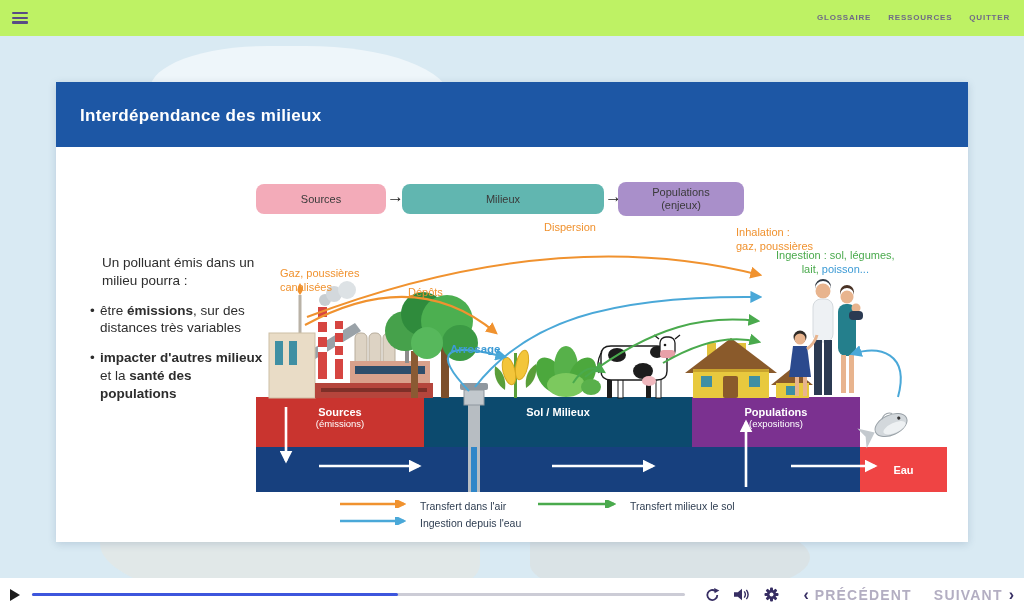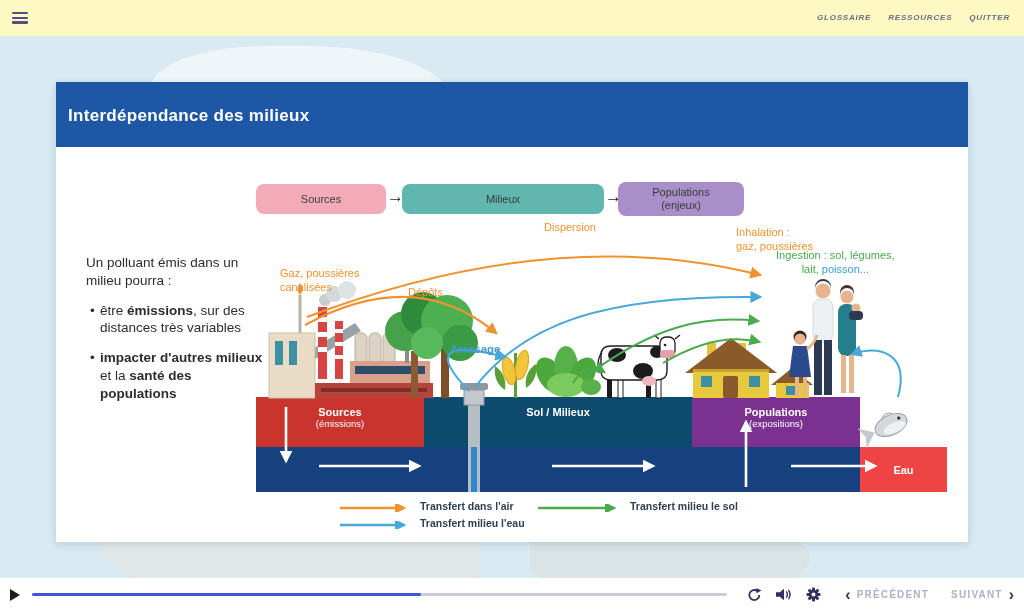--- a/index.html
+++ b/index.html
@@ -1,38 +1,38 @@
 <!DOCTYPE html>
 <html><head>
 <meta charset="utf-8">
 <style>
   * { margin:0; padding:0; box-sizing:border-box; }
   html,body { width:1024px; height:611px; overflow:hidden; font-family:"Liberation Sans", sans-serif; background:#fff; }
-  .topbar { position:absolute; top:0; left:0; width:1024px; height:36px; background:#fef9c3; z-index:20;font-style:italic; }
+  .topbar { position:absolute; top:0; left:0; width:1024px; height:36px; background:#bef264; z-index:20; }
   .hamburger { position:absolute; left:12px; top:12px; width:16px; height:12px; cursor:pointer; }
   .hamburger span { display:block; height:2.4px; background:#584c85; margin-bottom:2.2px; border-radius:1px; }
   .top-links { position:absolute; right:14px; top:13px; display:flex; gap:17px; }
   .top-links a { font-size:8px; letter-spacing:0.8px; color:#6f6a87; font-weight:700; text-decoration:none; cursor:pointer; }
   .stage { position:absolute; top:36px; left:0; width:1024px; height:542px; background:#d9eaf3; }
   .wm1 { position:absolute; left:150px; top:10px; width:300px; height:110px; background:rgba(255,255,255,0.55); border-radius:45% 55% 60% 40%; }
   .wm2 { position:absolute; left:100px; top:450px; width:380px; height:120px; background:rgba(235,230,220,0.45); border-radius:55% 45% 40% 60%; }
   .wm3 { position:absolute; left:530px; top:480px; width:280px; height:80px; background:rgba(220,215,205,0.35); border-radius:40% 60% 55% 45%; }
   .slide { position:absolute; left:56px; top:46px; width:912px; height:460px; background:#fff; box-shadow:0 2px 8px rgba(40,70,110,0.18); }
   .slide-header { position:absolute; left:0; top:0; width:912px; height:65px; background:#1d57a5; }
-  .slide-header h1 { color:#fff; font-size:17px; font-weight:700; letter-spacing:0.3px; padding:24px 0 0 12px; }
+  .slide-header h1 { color:#fff; font-size:17px; font-weight:700; letter-spacing:0.3px; padding:24px 0 0 24px; }
   
   .pill { position:absolute; top:102px; height:30px; border-radius:8px; display:flex; flex-direction:column; align-items:center; justify-content:center; font-size:11px; color:#3a3a3a; line-height:1.15; }
   .pill-sources { left:200px; width:130px; background:#f3abb9; }
   .pill-milieux { left:346px; width:202px; background:#61b6b0; }
   .pill-populations { left:562px; width:126px; top:100px; height:34px; background:#a98fca; }
   .flow-arrow { position:absolute; top:105px; font-size:17px; font-weight:700; color:#1c1c1c; }
   .fa1 { left:331px; } .fa2 { left:549px; }
   
   .intro { position:absolute; left:30px; top:172px; width:182px; font-size:13.5px; color:#2d2d2d; line-height:1.32; }
-  .intro .lead { margin-bottom:12px; }
+  .intro .lead { margin-bottom:12px;margin-left:16px; }
   .bullet { display:flex; margin-bottom:12px; }
   .bullet .dot { width:14px; flex:0 0 14px; padding-left:4px; }
   
   .dlabel { position:absolute; font-size:11px; line-height:1.3; z-index:6; }
   .lab-orange { color:#f0922f; }
   .lab-green { color:#4aaa4d; }
   .lab-blue { color:#3d9bd5; }
   .lab-gaz { left:224px; top:184px; }
   .lab-depots { left:352px; top:203px; }
   .lab-dispersion { left:488px; top:138px; }
@@ -44,33 +44,33 @@
   .band { position:absolute; top:315px; height:50px; z-index:1; color:#fff; text-align:center; padding-top:9px; }
   .band .bt { font-size:11px; font-weight:700; }
   .band .bs { font-size:9.5px; }
   .band-red { left:200px; width:168px; background:#c9342f; }
   .band-green { left:368px; width:268px; background:#0c4a6e; }
   .band-purple { left:636px; width:168px; background:#7b3190; }
   .band-water { position:absolute; left:200px; top:365px; width:604px; height:45px; background:#17407e; z-index:1; }
   .band-eau { position:absolute; left:804px; top:365px; width:87px; height:45px; background:#ef4444; z-index:1; color:#fff; font-size:11px; font-weight:700; display:flex; align-items:center; justify-content:center; }
   .svg-overlay { position:absolute; left:199px; top:133px; width:695px; height:280px; z-index:5; pointer-events:none; }
   
-  .legend-row { position:absolute; z-index:6; display:flex; align-items:flex-end;font-weight:bold; }
+  .legend-row { position:absolute; z-index:6; display:flex; align-items:flex-start; }
   .lg1 { left:284px; top:418px; } .lg2 { left:482px; top:418px; } .lg3 { left:284px; top:435px; }
   .legend-row svg { margin-right:8px; }
   .legend-row .ltxt { font-size:10.5px; color:#2f3e52; }
   
   .playerbar { position:absolute; left:0; top:578px; width:1024px; height:33px; background:#fff; display:flex; align-items:center; padding:0 10px; z-index:20; }
   .play-btn { width:0; height:0; border-left:10px solid #1c1c1c; border-top:6px solid transparent; border-bottom:6px solid transparent; cursor:pointer; flex:0 0 auto; }
   .progress { flex:1 1 auto; height:3.5px; background:#ccccd6; border-radius:2px; margin:0 20px 0 12px; position:relative; cursor:pointer; }
   .progress .fill { position:absolute; left:0; top:0; height:100%; background:#3d56dd; border-radius:2px; }
   .pb-icon { flex:0 0 auto; margin-right:14px; cursor:pointer; display:flex; align-items:center; color:#372e63; }
   .nav-btn { flex:0 0 auto; display:flex; align-items:center; cursor:pointer; margin-left:10px; }
   .nav-btn .chev { color:#372e63; font-size:16px; font-weight:700; line-height:1; }
-  .nav-btn .nlabel { font-size:10px; letter-spacing:1.2px; color:#b3aec2; font-weight:700; margin:0 6px; }
+  .nav-btn .nlabel { font-size:14px; letter-spacing:1.2px; color:#b3aec2; font-weight:700; margin:0 6px; }
 </style>
 </head>
 <body>
 
 <div class="topbar">
   <div class="hamburger">
       <span></span>
       <span></span>
       <span></span>
     </div>
@@ -308,32 +308,32 @@
     </div>
     <div class="legend-row lg2">
       <svg width="84" height="8" viewBox="0 0 84 8">
           <defs>
             <marker id="lg" viewBox="0 0 10 10" refX="8" refY="5" markerWidth="4.5" markerHeight="4.5" orient="auto">
               <path d="M0,0L10,5L0,10z" fill="#4aaa4d"></path>
             </marker>
           </defs>
           <line x1="0" y1="4" x2="76" y2="4" stroke="#4aaa4d" stroke-width="2.6" marker-end="url(#lg)"></line>
         </svg>
-      <span class="ltxt">Transfert milieu le sol</span>
+      <span class="ltxt">Transfert milieux le sol</span>
     </div>
     <div class="legend-row lg3">
       <svg width="72" height="8" viewBox="0 0 72 8">
           <defs>
             <marker id="lb" viewBox="0 0 10 10" refX="8" refY="5" markerWidth="4.5" markerHeight="4.5" orient="auto">
               <path d="M0,0L10,5L0,10z" fill="#4aa8d8"></path>
             </marker>
           </defs>
           <line x1="0" y1="4" x2="64" y2="4" stroke="#4aa8d8" stroke-width="2.6" marker-end="url(#lb)"></line>
         </svg>
-      <span class="ltxt">Transfert milieu l'eau</span>
+      <span class="ltxt">Ingestion depuis l'eau</span>
     </div>
   </div>
 </div>
 
 <div class="playerbar">
   <div class="play-btn"></div>
   <div class="progress">
       <div class="fill" style="width: 56%;"></div>
     </div>
   <div class="pb-icon">

